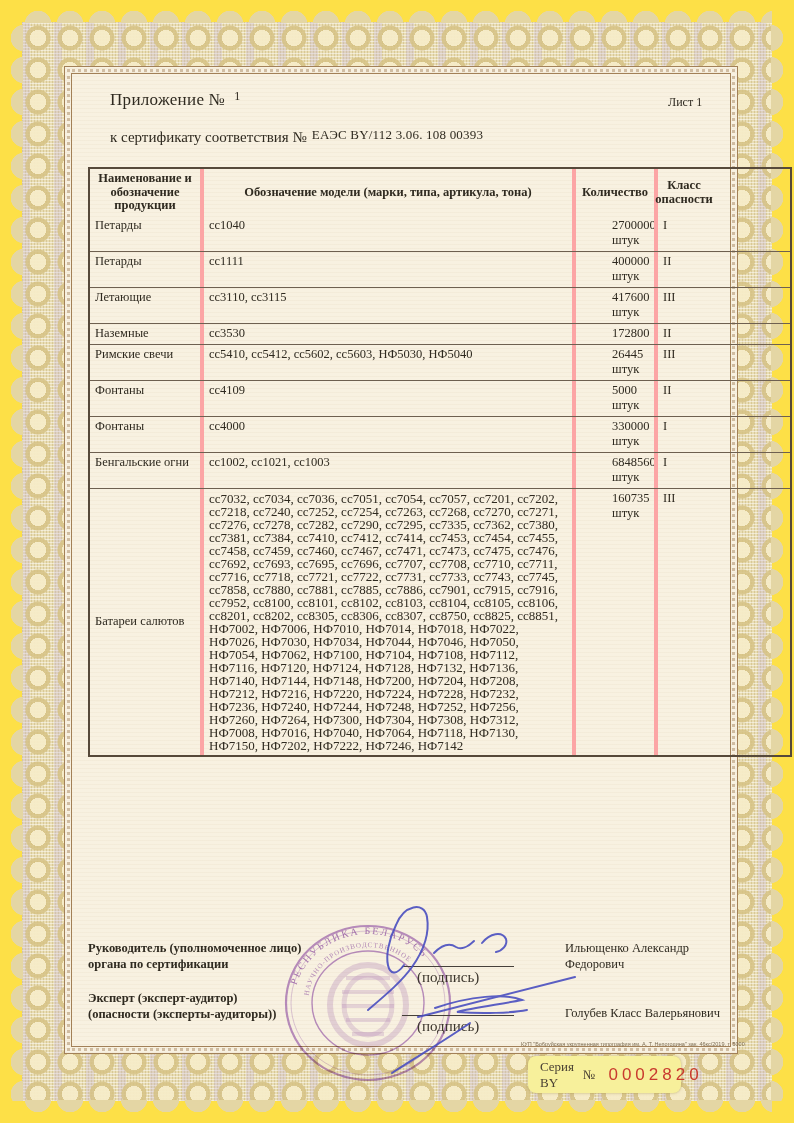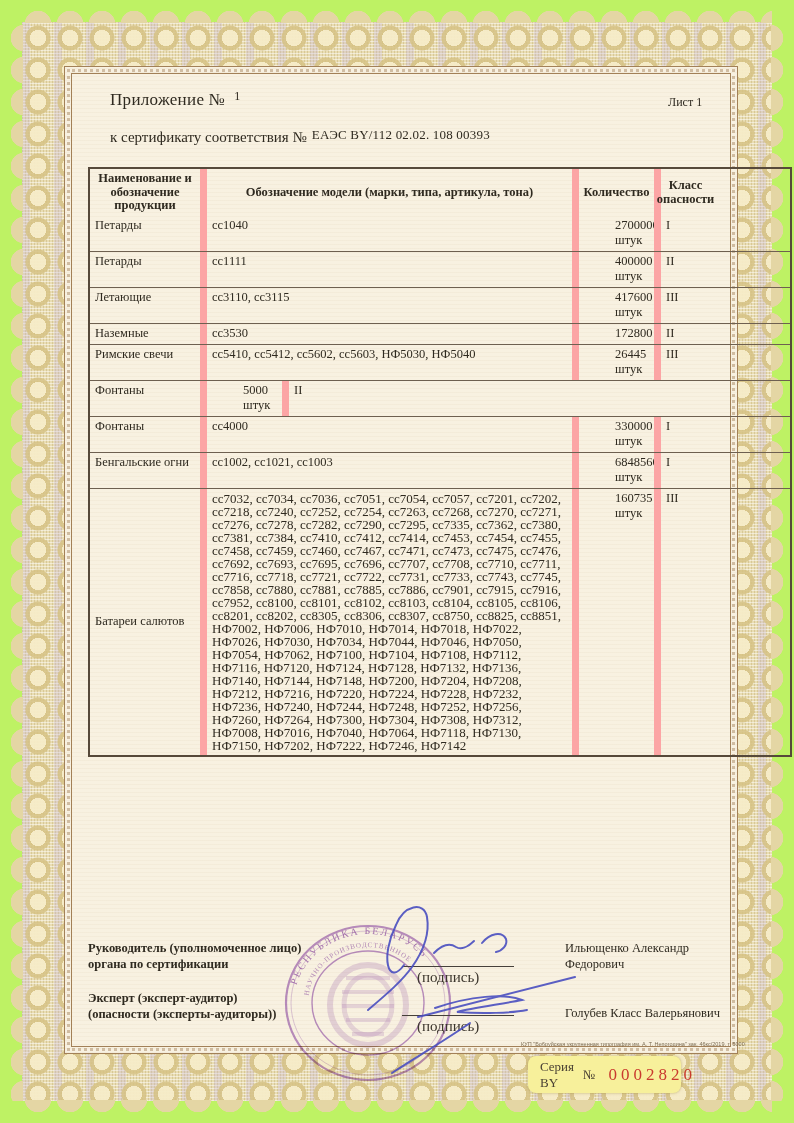--- a/index.html
+++ b/index.html
@@ -1,16 +1,16 @@
 <!DOCTYPE html>
 <html><head>
 <meta charset="utf-8">
 <style>
   html,body{margin:0;padding:0;background:#ffffff;}
-  .page{position:relative;width:794px;height:1123px;background:#bef264;overflow:hidden;
+  .page{position:relative;width:794px;height:1123px;background:#fde047;overflow:hidden;
         font-family:"Liberation Serif","DejaVu Serif",serif;color:#2f2a20;}
 
   
   .band{position:absolute;left:22px;top:22px;right:22px;bottom:22px;
     background-color:#e9ddb4;
     background-image:
       radial-gradient(circle at 16px 16px, rgba(246,236,200,.95) 0 8px, rgba(214,194,132,.85) 8px 12px, rgba(246,236,200,0) 13px),
       repeating-linear-gradient(90deg, rgba(198,182,220,.30) 0 8px, rgba(198,182,220,0) 8px 32px),
       repeating-linear-gradient(0deg, rgba(255,255,255,.5) 0 1px, rgba(0,0,0,0) 1px 3px),
       repeating-linear-gradient(90deg, rgba(184,162,94,.35) 0 1px, rgba(0,0,0,0) 1px 3px);
@@ -43,21 +43,21 @@
   .title .num{position:relative;top:-5px;margin-left:9px;font-size:12px;}
   .sheet-no{position:absolute;left:668px;top:95px;font-size:12px;}
   .subtitle{position:absolute;left:110px;top:129px;font-size:15px;}
   .subtitle .typed{position:relative;top:-3px;margin-left:5px;font-size:13px;letter-spacing:.2px;}
 
   
   .table{position:absolute;left:88px;top:167px;width:704px;box-sizing:border-box;
     border:2px solid #56493a;font-size:12.5px;line-height:15px;}
   .tr{display:flex;border-top:1px solid #6e6050;}
   .tr:first-child{border-top:none;}
-  .td{box-sizing:border-box;border-left:7px solid #fca5a5;padding:2px 5px 3px;}
+  .td{box-sizing:border-box;border-left:4px solid #fca5a5;padding:2px 5px 3px;}
   .td:first-child{border-left:none;}
   .td-name{width:110px;}
   .td-models{width:372px;}
   .td-qty{width:82px;padding-left:36px;}
   .td-class{width:56px;}
   .thead{height:47px;}
   .th{display:flex;align-items:center;justify-content:center;text-align:center;
     font-weight:bold;line-height:13.5px;padding:2px 4px;}
   .tr.tall .td-models{font-size:13px;line-height:13px;padding:3px 5px;}
   .tr.tall .td-name{display:flex;align-items:center;}
@@ -82,41 +82,41 @@
 
   
   .fine-print{position:absolute;left:521px;top:1041px;width:220px;font-size:5.5px;
     color:#7d6e54;white-space:nowrap;font-family:"Liberation Sans",sans-serif;}
   .serial{position:absolute;left:528px;top:1056px;width:153px;height:37px;
     background:#f7f09b;border-radius:8px;box-shadow:0 0 3px rgba(150,130,50,.55);
     display:flex;align-items:center;padding:0 12px;box-sizing:border-box;}
   .serial-label{font-size:13px;color:#4a4134;}
   .serial-no-sign{font-size:13px;color:#4a4134;margin-left:9px;}
   .serial-num{margin-left:13px;font-size:17px;color:#c93a2e;letter-spacing:4px;
-    font-family:Liberation Serif, serif;}
+    font-family:Liberation Sans, sans-serif;}
 </style>
 </head>
 <body>
 
 <div class="page">
 
   <div class="band"></div>
   <div class="bump bump-top"></div>
   <div class="bump bump-bottom"></div>
   <div class="bump bump-left"></div>
   <div class="bump bump-right"></div>
 
   <div class="sheet"></div>
 
   <div class="title">
     <span>Приложение №</span><span class="num">1</span>
   </div>
   <div class="sheet-no">Лист 1</div>
   <div class="subtitle">
-    <span>к сертификату соответствия №</span><span class="typed">ЕАЭС BY/112 02.02. 108 00393</span>
+    <span>к сертификату соответствия №</span><span class="typed">ЕАЭС BY/112 3.06. 108 00393</span>
   </div>
 
   <div class="table">
     <div class="tr thead">
       <div class="td th td-name">Наименование и обозначение продукции</div>
       <div class="td th td-models">Обозначение модели (марки, типа, артикула, тона)</div>
       <div class="td th td-qty">Количество</div>
       <div class="td th td-class">Класс опасности</div>
     </div>
     <div id="tbody">
@@ -145,20 +145,21 @@
           <div class="td td-class">II</div>
         </div>
         <div class="tr">
           <div class="td td-name">Римские свечи</div>
           <div class="td td-models">cc5410, cc5412, cc5602, cc5603, НФ5030, НФ5040</div>
           <div class="td td-qty">26445 штук</div>
           <div class="td td-class">III</div>
         </div>
         <div class="tr">
           <div class="td td-name">Фонтаны</div>
+          <div class="td td-models">cc4109</div>
           <div class="td td-qty">5000 штук</div>
           <div class="td td-class">II</div>
         </div>
         <div class="tr">
           <div class="td td-name">Фонтаны</div>
           <div class="td td-models">cc4000</div>
           <div class="td td-qty">330000 штук</div>
           <div class="td td-class">I</div>
         </div>
         <div class="tr">

